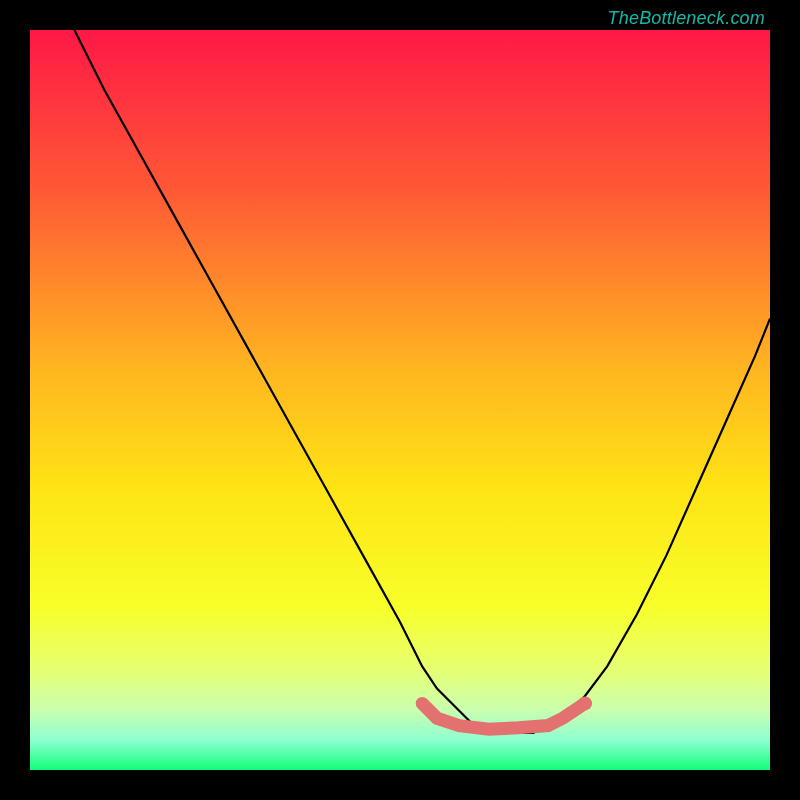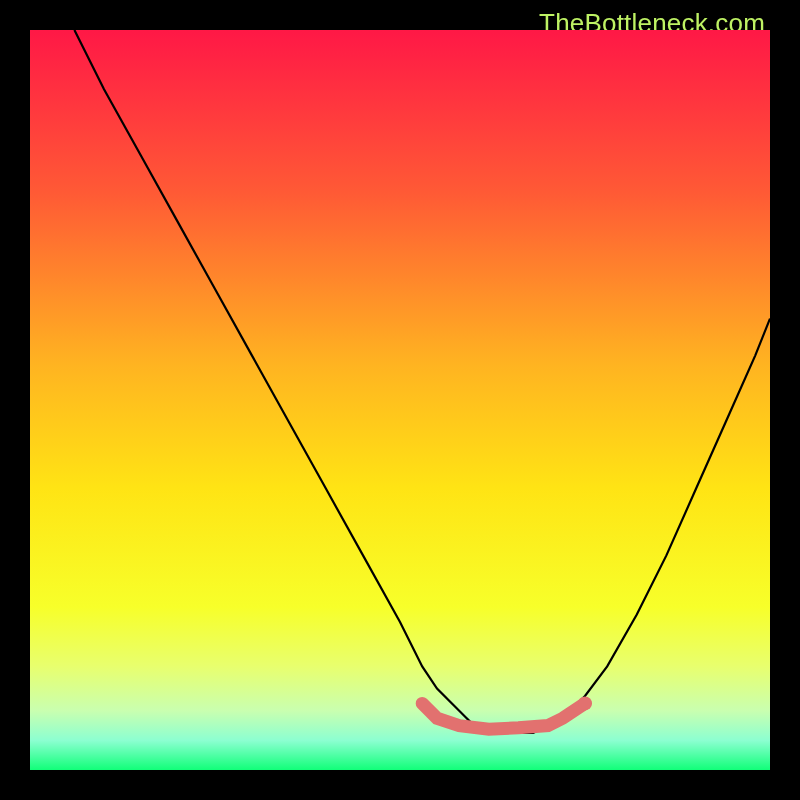--- a/index.html
+++ b/index.html
@@ -21,24 +21,25 @@
     position: absolute;
     left: 30px;
     top: 30px;
     width: 740px;
     height: 740px;
   }
   .watermark {
     position: absolute;
     right: 35px;
     top: 8px;
-    color: #bef264;
-    font-size: 26px;
+    color: #14b8a6;
+    font-size: 18px;
     font-weight: 500;
     letter-spacing: 0.2px;
+    font-style: italic;
   }
   svg {
     display: block;
   }
 </style>
 </head>
 <body>
 
 <div class="frame">
 

